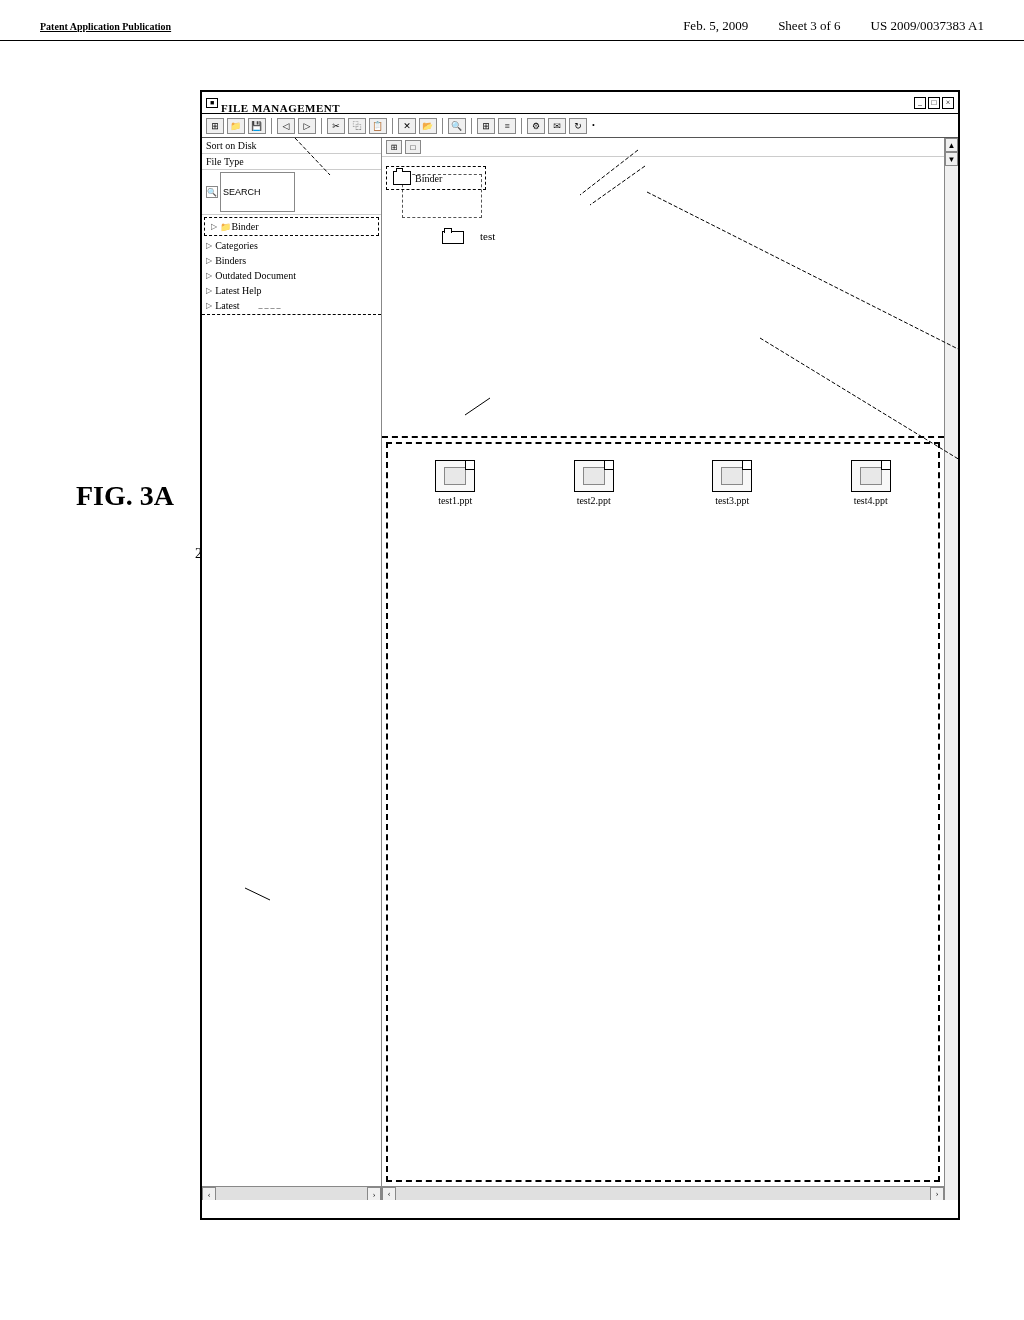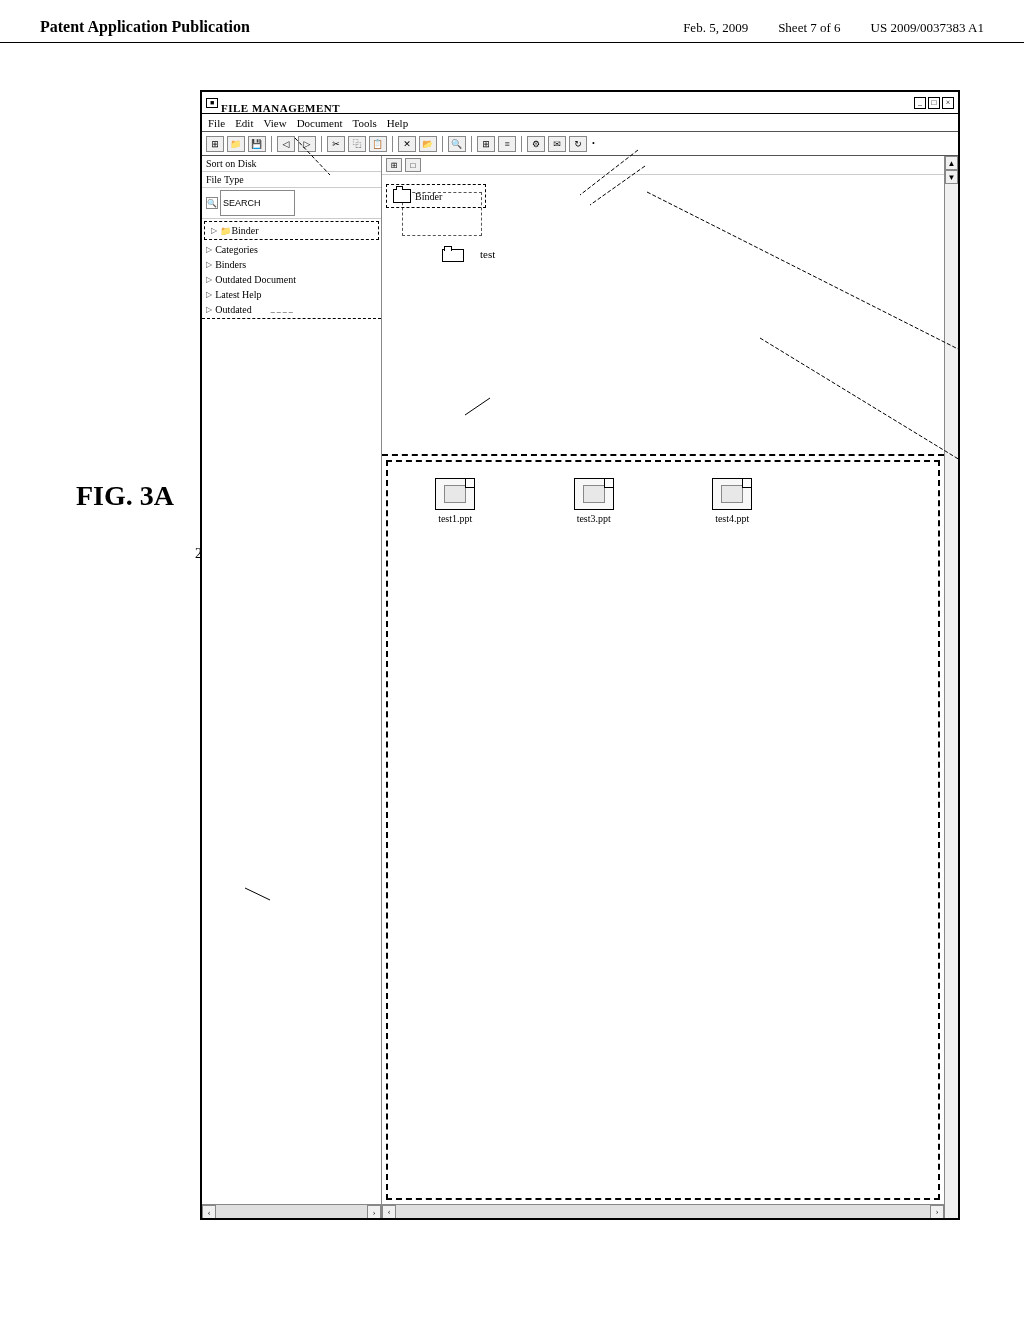--- a/index.html
+++ b/index.html
@@ -15,22 +15,23 @@
     
     .page-header {
       display: flex;
       justify-content: space-between;
       align-items: baseline;
       padding: 18px 40px 0 40px;
       border-bottom: 1px solid #000;
       padding-bottom: 6px;
     }
     .pub-title {
-      font-size: 16px;
+      font-size: 10px;
       font-weight: bold;
+      text-decoration: underline;
     }
     .header-meta {
       font-size: 13px;
       display: flex;
       gap: 30px;
     }
 
     
     .fig-label {
       position: absolute;
@@ -167,21 +168,21 @@
       display: flex;
       align-items: center;
       padding: 2px 4px;
       border-bottom: 1px solid #ccc;
       font-size: 10px;
     }
     .sidebar-search input {
       width: 90px;
       font-size: 9px;
       border: 1px solid #888;
-      padding: 7px 2px;
+      padding: 14px 2px;
     }
 
     
     .content-panel {
       flex: 1;
       display: flex;
       flex-direction: column;
       overflow: hidden;
       position: relative;
     }
@@ -262,21 +263,21 @@
       font-size: 10px;
     }
   </style>
 </head>
 <body>
 
 <div class="page-header">
   <span class="pub-title">Patent Application Publication</span>
   <div class="header-meta">
     <span>Feb. 5, 2009</span>
-    <span>Sheet 7 of 6</span>
+    <span>Sheet 3 of 6</span>
     <span>US 2009/0037383 A1</span>
   </div>
 </div>
 
 <div class="fig-label">FIG. 3A</div>
 
 <div style="position:absolute; left:195px; top:545px; font-size:14px;">
   <span>200</span>
   <span style="margin-left:2px;">↗</span>
 </div>
@@ -319,28 +320,20 @@
       <div style="width:12px;height:10px;border:1px solid #000;font-size:7px;display:flex;align-items:center;justify-content:center;">■</div>
       <span class="title-bar-text">FILE MANAGEMENT</span>
     </div>
     <div class="title-bar-buttons">
       <div class="win-btn">_</div>
       <div class="win-btn">□</div>
       <div class="win-btn">×</div>
     </div>
   </div>
 
-  <div class="menu-bar">
-    <span class="menu-item">File</span>
-    <span class="menu-item">Edit</span>
-    <span class="menu-item">View</span>
-    <span class="menu-item">Document</span>
-    <span class="menu-item">Tools</span>
-    <span class="menu-item">Help</span>
-  </div>
 
   <div class="toolbar">
     <div class="toolbar-icon" title="New">⊞</div>
     <div class="toolbar-icon" title="Open">📁</div>
     <div class="toolbar-icon" title="Save">💾</div>
     <div class="toolbar-separator"></div>
     <div class="toolbar-icon">◁</div>
     <div class="toolbar-icon">▷</div>
     <div class="toolbar-separator"></div>
     <div class="toolbar-icon">✂</div>
@@ -401,21 +394,21 @@
         <div class="sidebar-item">
           <span class="arrow">▷</span>
           <span>Outdated Document</span>
         </div>
         <div class="sidebar-item">
           <span class="arrow">▷</span>
           <span>Latest Help</span>
         </div>
         <div class="sidebar-item" style="border-bottom: 1px dashed #000; padding-bottom:3px;">
           <span class="arrow">▷</span>
-          <span>Outdated</span>
+          <span>Latest</span>
           <span style="font-size:8px;margin-left:19px;">_ _ _ _</span>
         </div>
       </div>
 
       <div style="height:14px; border-top:1px solid #888; display:flex; background:#f0f0f0; margin-top:auto;">
         <div class="scroll-arrow">‹</div>
         <div class="scroll-track"></div>
         <div class="scroll-arrow">›</div>
       </div>
     </div>
@@ -454,20 +447,26 @@
 
       <div style="flex:1; position:relative; margin:4px; border:2px dashed #000; display:grid; grid-template-columns: repeat(4,1fr); gap:24px; padding:16px 10px 10px 10px; align-content:start; overflow:auto;">
 
         <div class="file-item">
           <div class="file-thumbnail">
             <div class="file-thumb-mini"></div>
           </div>
           <span>test1.ppt</span>
         </div>
 
+        <div class="file-item">
+          <div class="file-thumbnail">
+            <div class="file-thumb-mini"></div>
+          </div>
+          <span>test2.ppt</span>
+        </div>
 
         <div class="file-item">
           <div class="file-thumbnail">
             <div class="file-thumb-mini"></div>
           </div>
           <span>test3.ppt</span>
         </div>
 
         <div class="file-item">
           <div class="file-thumbnail">

